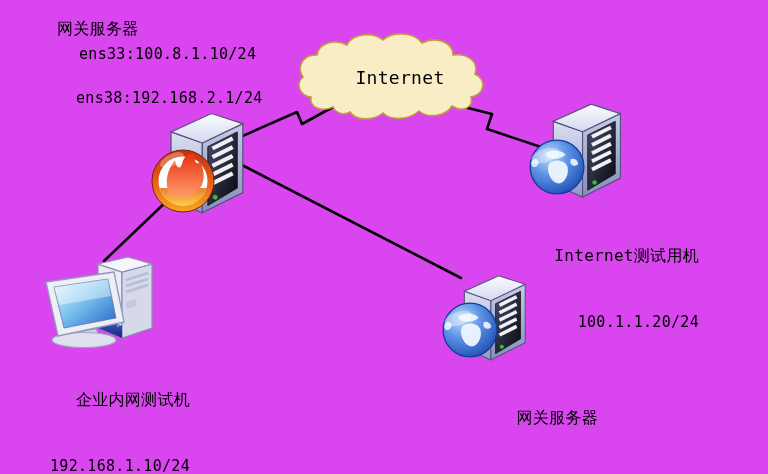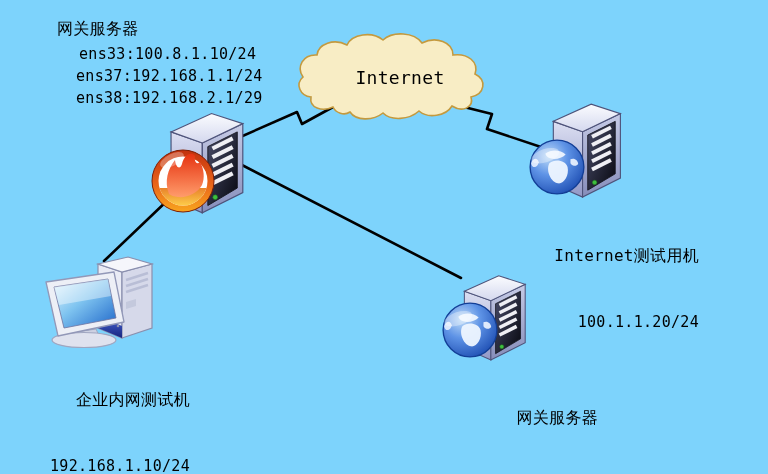--- a/index.html
+++ b/index.html
@@ -1,17 +1,17 @@
 <!DOCTYPE html>
 <html><head>
 <meta charset="utf-8">
 <style>
   html,body{margin:0;padding:0;background:#fff;}
   .stage{
-    position:relative;width:768px;height:474px;background:#7dd3fc;overflow:hidden;
+    position:relative;width:768px;height:474px;background:#d946ef;overflow:hidden;
     font-family:"DejaVu Sans Mono","DejaVu Sans",sans-serif;color:#000;
   }
   .layer{position:absolute;left:0;top:0;}
   .label{position:absolute;white-space:pre;font-size:15px;line-height:22px;letter-spacing:.3px;}
   .label.center{text-align:right;}
   .t16{font-size:16px;}
   #lbl-gateway-name{left:57px;top:18px;}
   #lbl-ens33{left:79px;top:43px;}
   #lbl-ens37{left:76px;top:65px;}
   #lbl-ens38{left:76px;top:87px;}
@@ -143,22 +143,21 @@
                C174,196.5 171,195.5 169,194 Z" fill="url(#gFlame)"></path>
       <ellipse cx="172" cy="160" rx="13" ry="6" fill="#FFFFFF" opacity=".3" transform="rotate(-28 172 160)"></ellipse>
     </g>
 
     <use href="#globe" transform="translate(557,167) scale(0.96)"></use>
     <use href="#globe" transform="translate(470,330) scale(0.96)"></use>
   </svg>
 
   <div class="label t16" id="lbl-gateway-name">网关服务器</div>
   <div class="label" id="lbl-ens33">ens33:100.8.1.10/24</div>
-  <div class="label" id="lbl-ens37">ens37:192.168.1.1/24</div>
-  <div class="label" id="lbl-ens38">ens38:192.168.2.1/29</div>
+  <div class="label" id="lbl-ens38">ens38:192.168.2.1/24</div>
 
   <div class="label" id="lbl-internet">Internet</div>
 
   <div class="label center" id="lbl-host">
     <div class="t16">Internet测试用机</div>
     <div>100.1.1.20/24</div>
   </div>
 
   <div class="label center" id="lbl-pc">
     <div class="t16">企业内网测试机</div>

